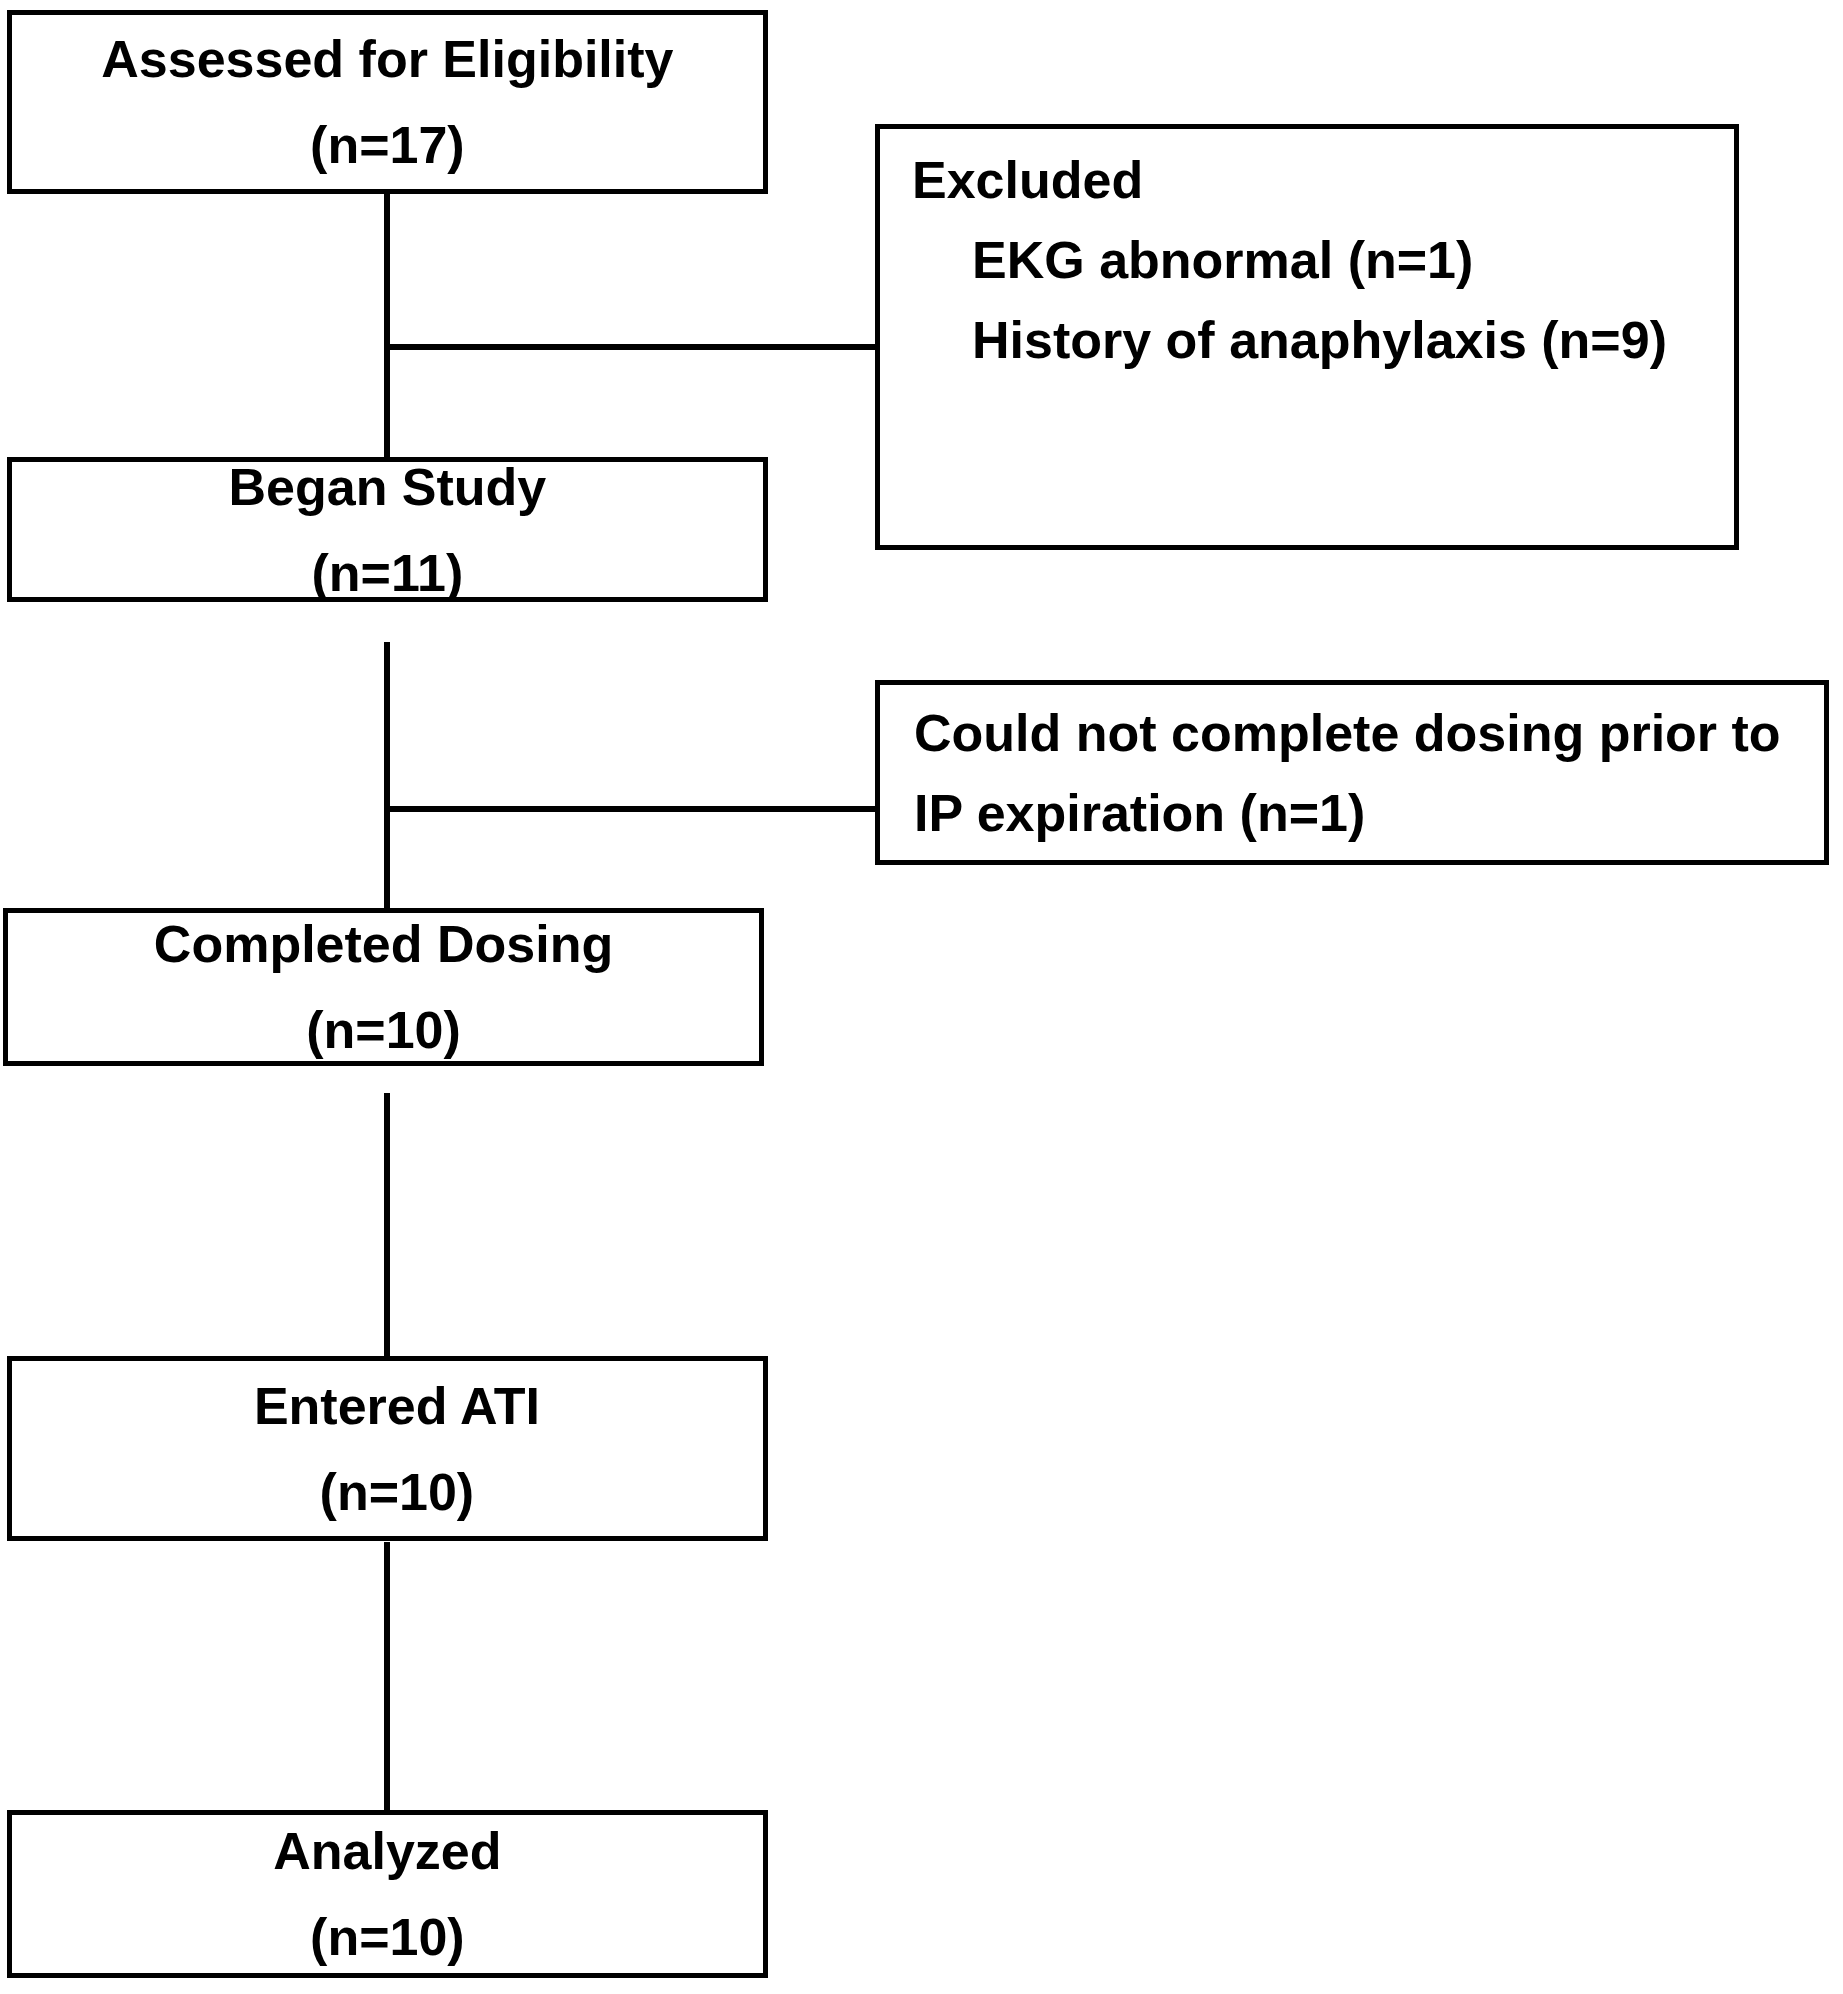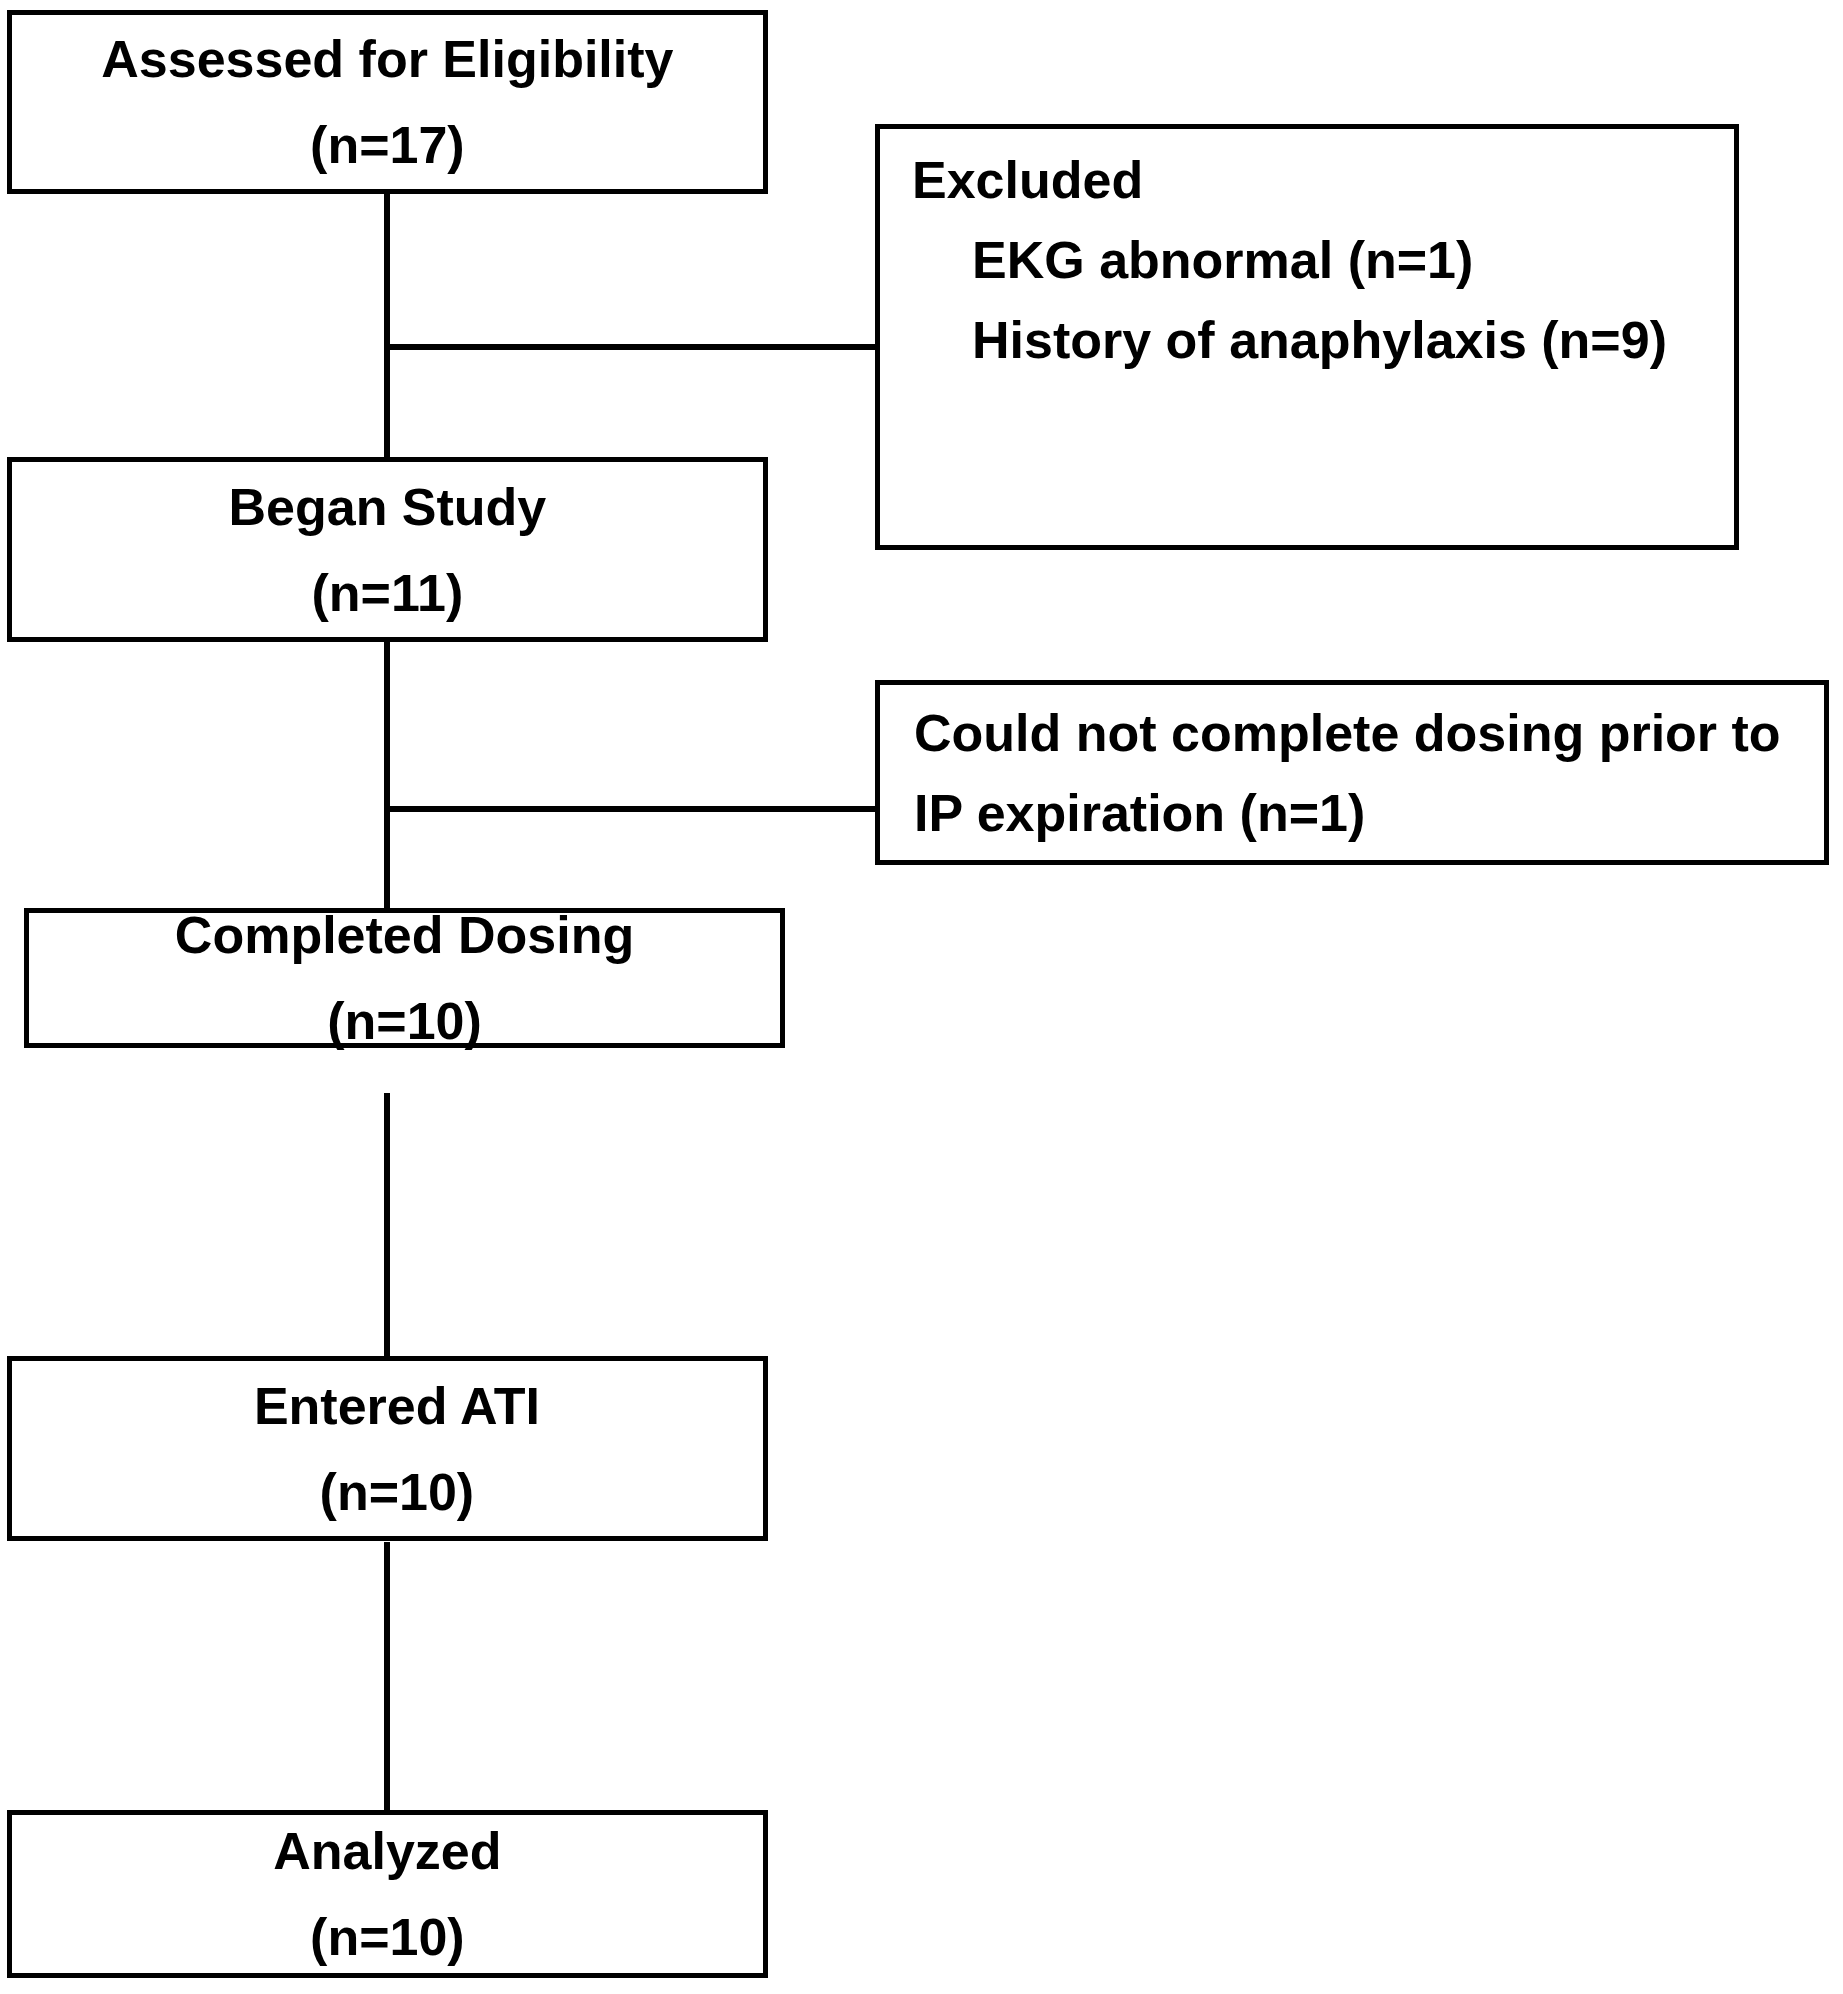--- a/index.html
+++ b/index.html
@@ -40,22 +40,22 @@
     line-height: 80px;
     z-index: 2;
   }
   .connector {
     position: absolute;
     background: #000000;
     z-index: 1;
   }
   
   #box-assessed   { left: 6.9px; top: 9.6px;   width: 761px; height: 184px; }
-  #box-began      { left: 6.9px; top: 457px;  width: 761px; height: 185px; align-items: center; }
-  #box-completed  { left: 24px; top: 908px; width: 761px; height: 140px; }
+  #box-began      { left: 6.9px; top: 457px;  width: 761px; height: 145px; align-items: center; }
+  #box-completed  { left: 3px; top: 908px; width: 761px; height: 158px; }
   #box-ati        { left: 6.9px; top: 1356px; width: 761px; height: 185px; padding-left: 19px; }
   #box-analyzed   { left: 6.9px; top: 1810px; width: 761px; height: 168px; }
 
   
   #box-excluded   { left: 875px; top: 124px; width: 864px; height: 426px; padding: 11px 32px; }
   #box-dropout    { left: 875px; top: 680px; width: 954px; height: 185px; padding: 8px 34px;
                     display: flex; flex-direction: column; justify-content: center; }
 
   .excluded-title { display: block; }
   .excluded-item  { display: block; padding-left: 60px; }

